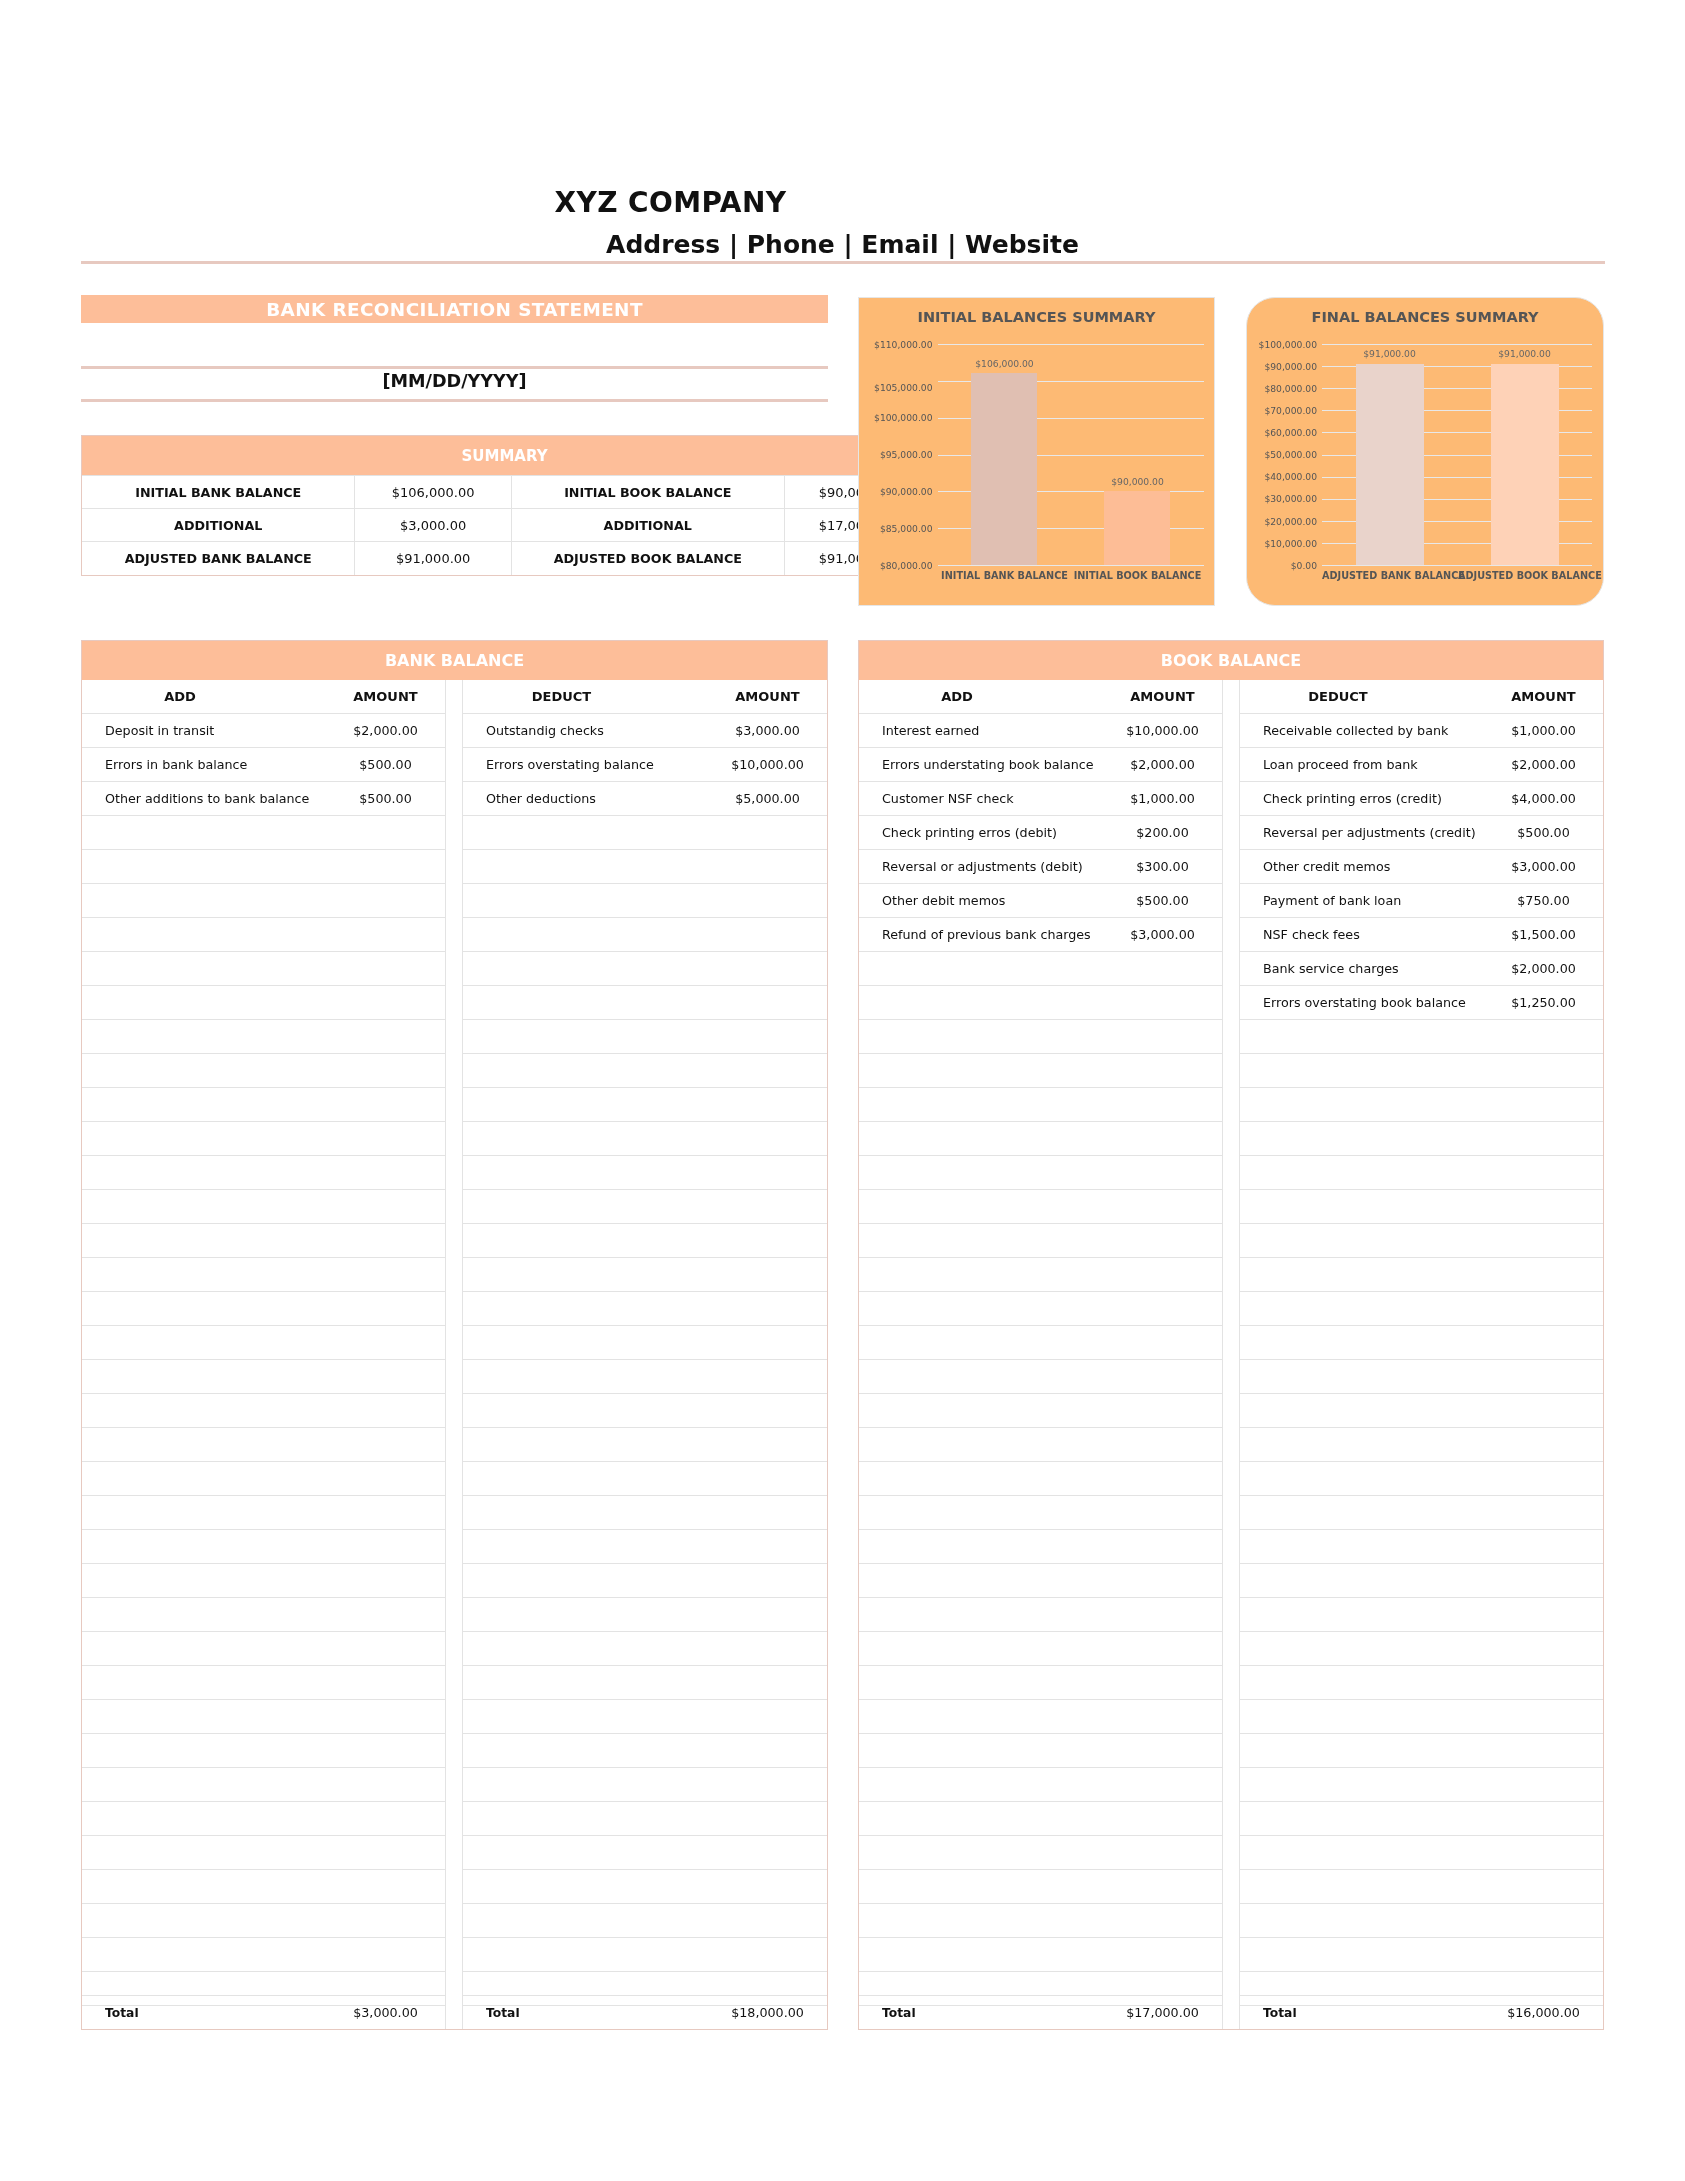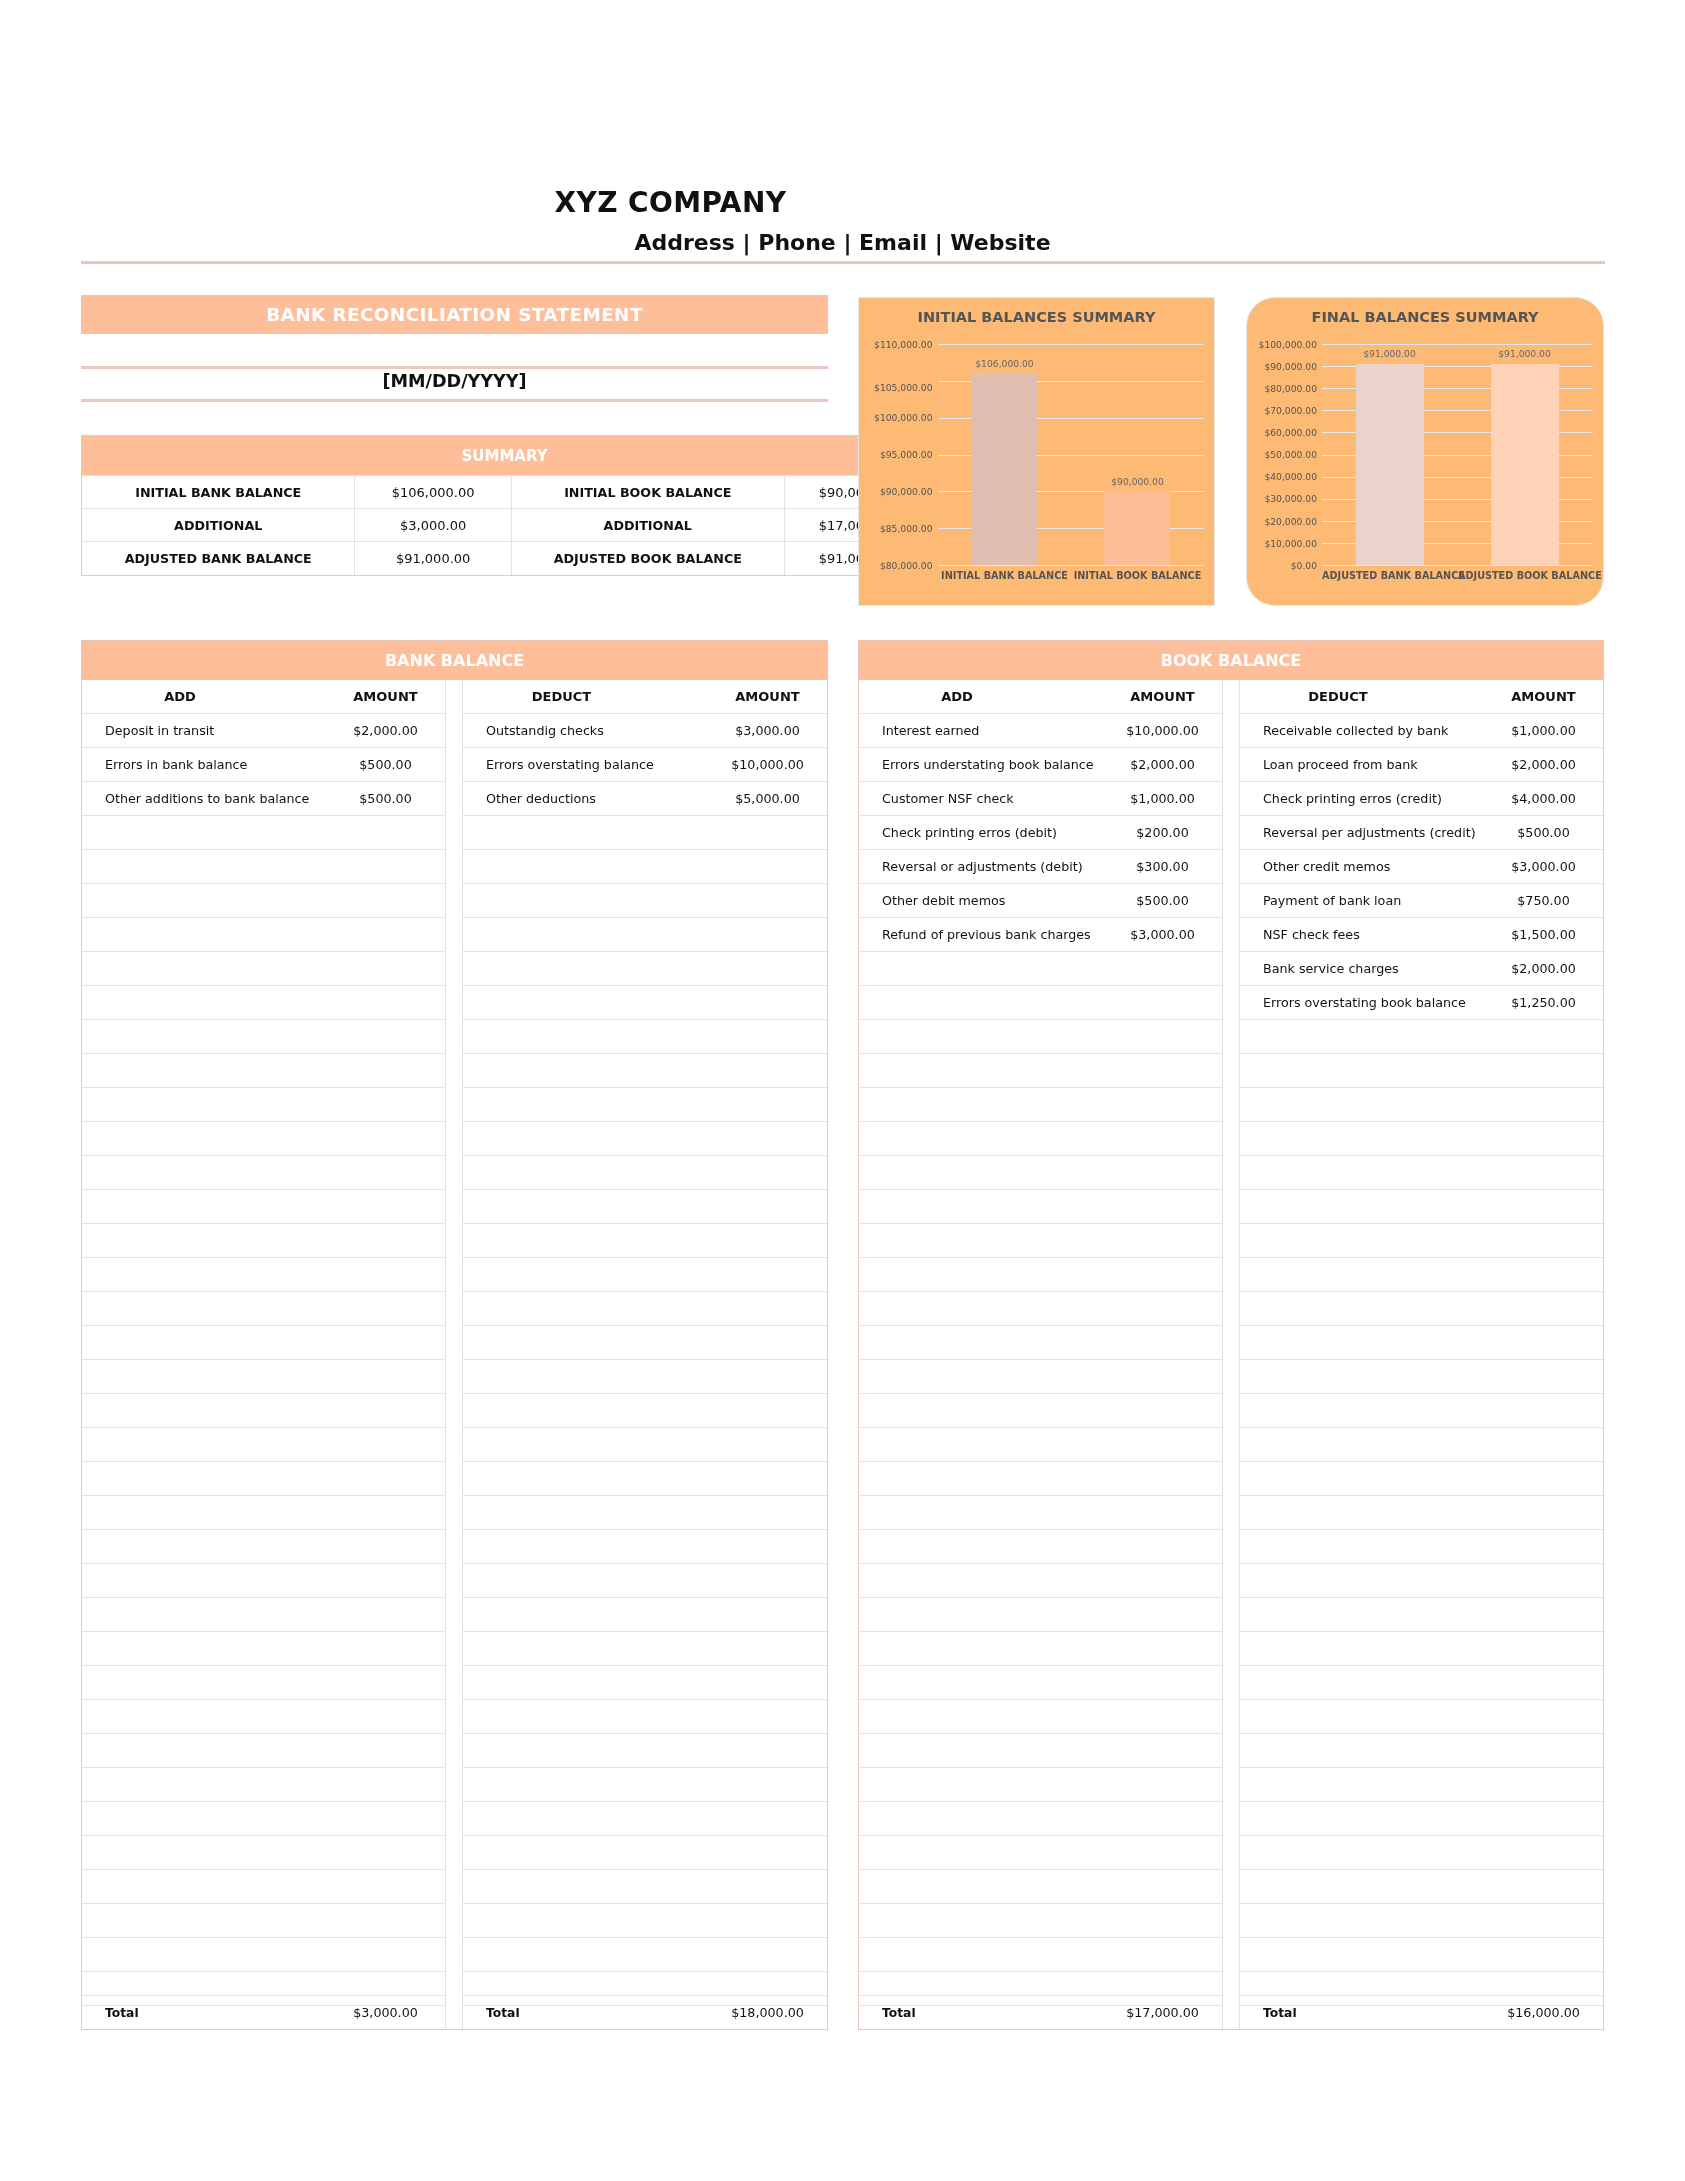--- a/index.html
+++ b/index.html
@@ -1,23 +1,23 @@
 <!DOCTYPE html>
 <html style="font-size:14px"><head>
 <meta charset="utf-8">
 <style>
   * { box-sizing: border-box; margin: 0; padding: 0; }
   html, body { width: 1685px; height: 2181px; background: #ffffff; }
   body { position: relative; font-family: "DejaVu Sans", sans-serif; color: #111; overflow: hidden; }
 
   .company { position: absolute; left: 0; width: 1341px; top: 186px; text-align: center; font-size: 28px; font-weight: bold; letter-spacing: 0.4px; }
-  .contact { position: absolute; left: 0; width: 1685px; top: 230px; text-align: center; font-size: 22px; font-weight: bold; }
+  .contact { position: absolute; left: 0; width: 1685px; top: 230px; text-align: center; font-size: 25px; font-weight: bold; }
   .top-rule { position: absolute; left: 81px; width: 1524px; top: 261px; height: 2.6px; background: #e7c9c0; }
 
-  .title-bar { position: absolute; left: 81px; width: 747px; top: 295px; height: 39px; background: #fdbe99; color: #fff; font-size: 18.4px; font-weight: bold; display: flex; align-items: center; justify-content: center; letter-spacing: 0.4px; }
+  .title-bar { position: absolute; left: 81px; width: 747px; top: 295px; height: 28px; background: #fdbe99; color: #fff; font-size: 18.4px; font-weight: bold; display: flex; align-items: center; justify-content: center; letter-spacing: 0.4px; }
   .date-line { position: absolute; left: 81px; width: 747px; height: 2.6px; background: #e7c9c0; }
   .date-text { position: absolute; left: 81px; width: 747px; top: 371px; text-align: center; font-size: 17.6px; font-weight: bold; }
 
   .summary { position: absolute; left: 81px; width: 847px; top: 435px; border: 0.9px solid #e7c9c0; }
   .summary .hdr { height: 39px; background: #fdbe99; color: #fff; font-size: 15px; font-weight: bold; display: flex; align-items: center; justify-content: center; }
   .summary table { width: 100%; border-collapse: collapse; table-layout: fixed; }
   .summary td { height: 33px; border-top: 1.8px solid #e3e3e3; border-right: 1.8px solid #e3e3e3; font-size: 13px; text-align: center; }
   .summary td:last-child { border-right: none; }
   .summary td.lbl { font-weight: bold; font-size: 12.7px; }
 

